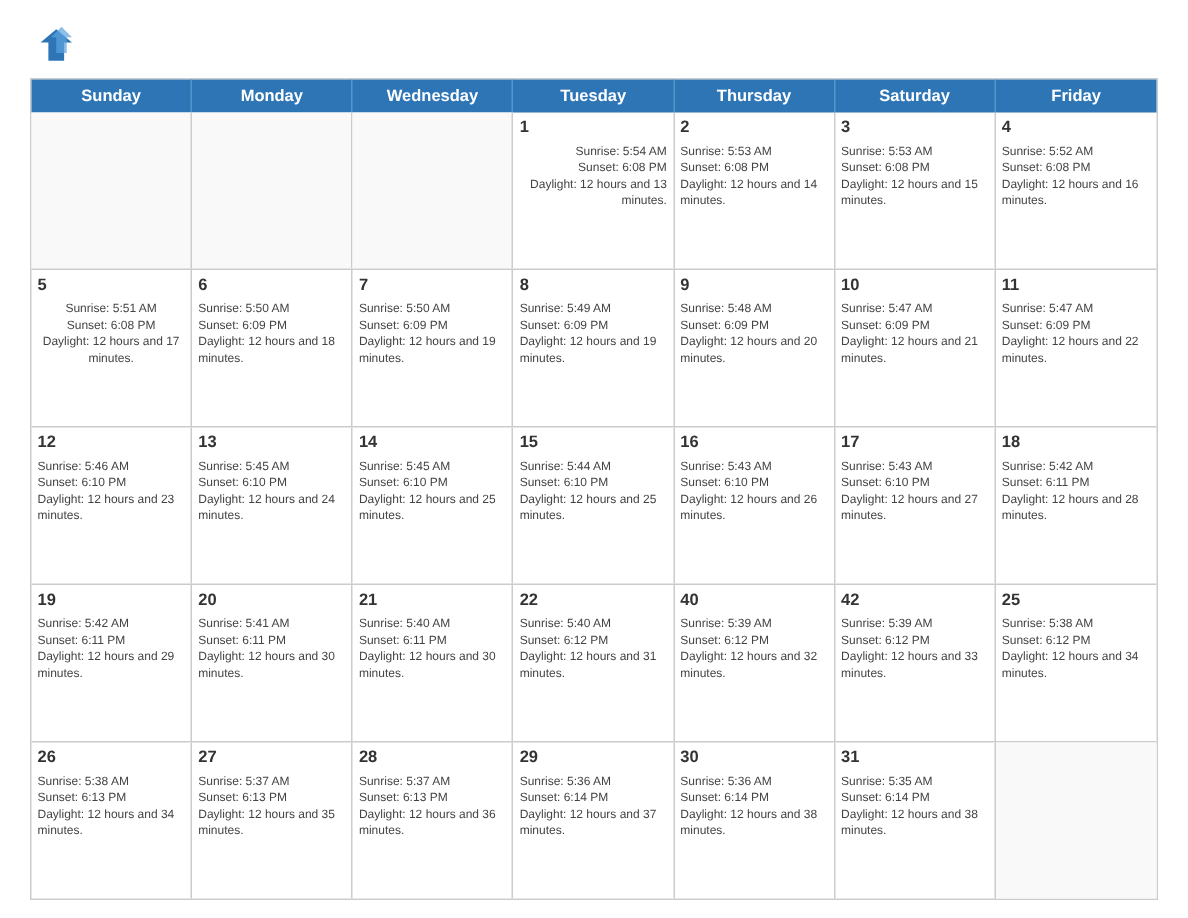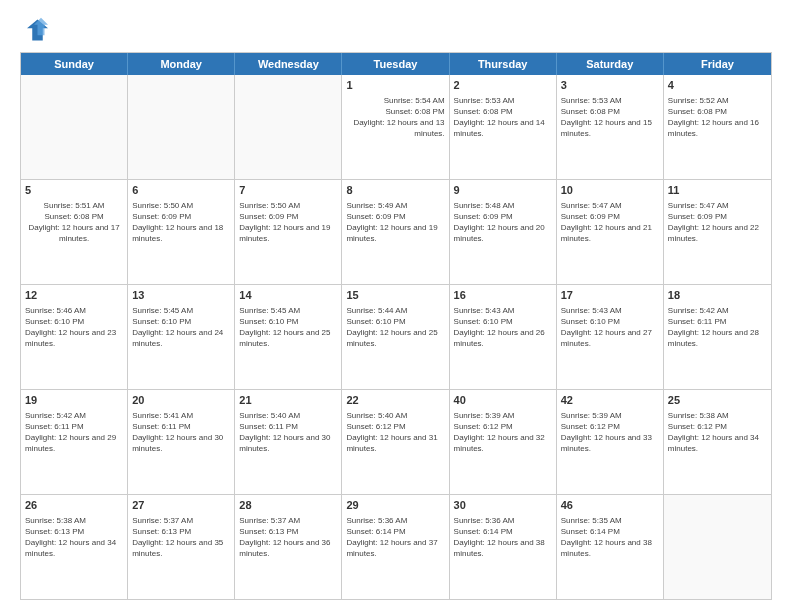--- a/index.html
+++ b/index.html
@@ -339,21 +339,21 @@
 Sunset: 6:14 PM
 Daylight: 12 hours and 37 minutes.</div>
           </div>
           <div class="cal-cell">
             <div class="day-num">30</div>
             <div class="cell-info" style="white-space: pre-line;">Sunrise: 5:36 AM
 Sunset: 6:14 PM
 Daylight: 12 hours and 38 minutes.</div>
           </div>
           <div class="cal-cell">
-            <div class="day-num">46</div>
+            <div class="day-num">31</div>
             <div class="cell-info" style="white-space: pre-line;">Sunrise: 5:35 AM
 Sunset: 6:14 PM
 Daylight: 12 hours and 38 minutes.</div>
           </div>
           <div class="cal-cell empty"></div>
         </div>
       </div>
   </div>
 </div>
 

